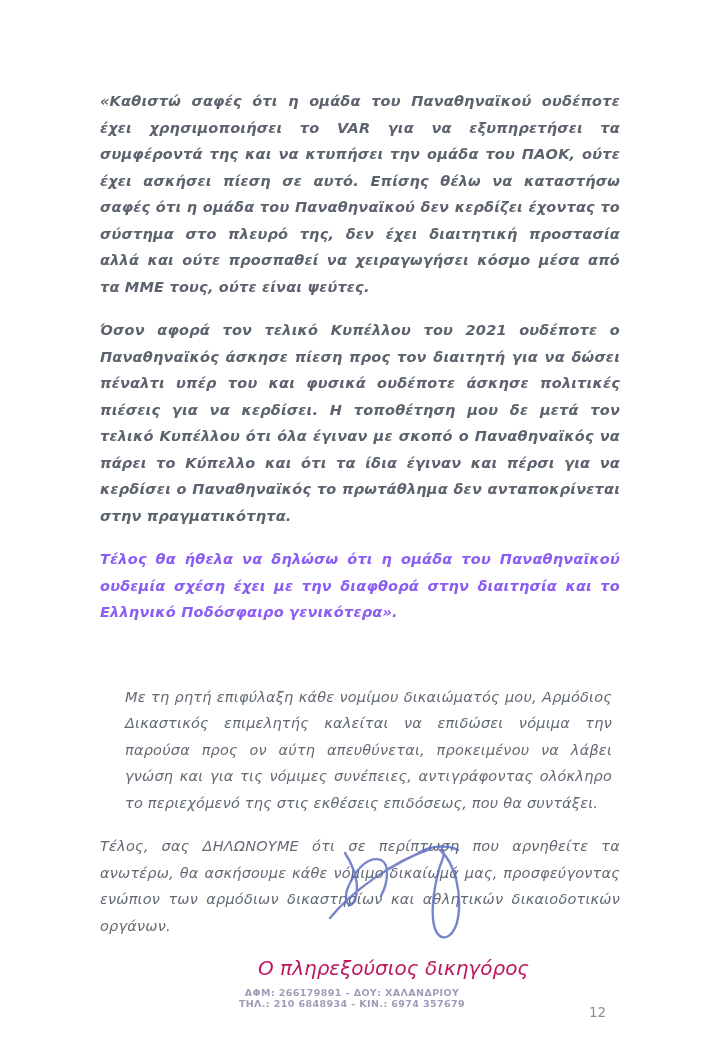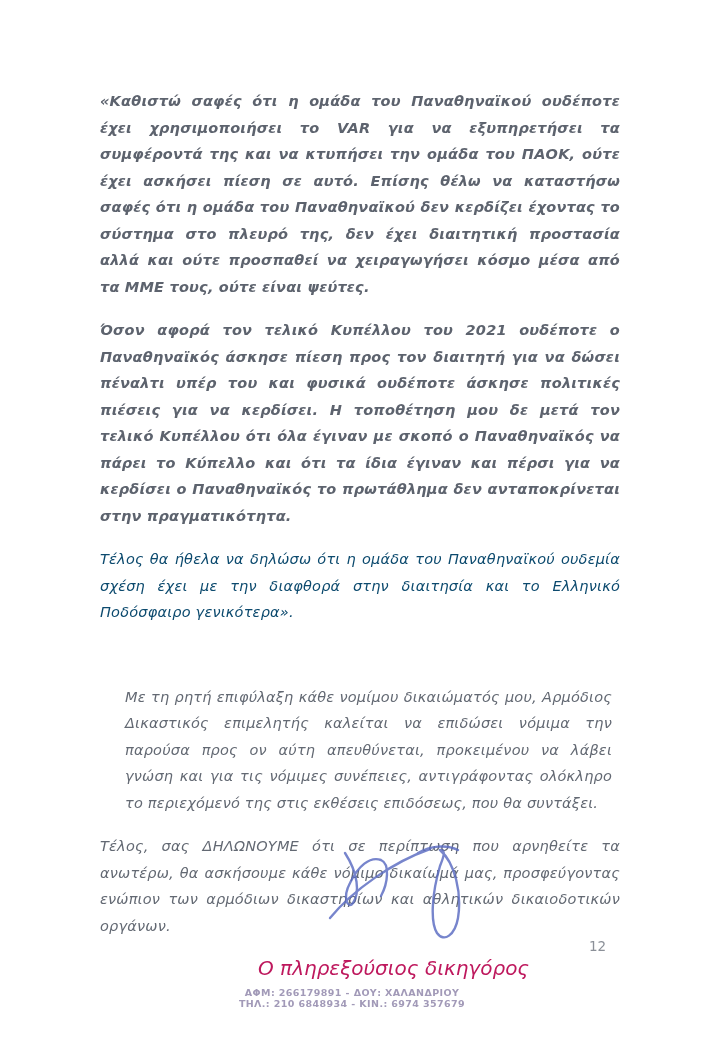--- a/index.html
+++ b/index.html
@@ -18,21 +18,21 @@
     font-style:italic;
     font-size:14.5px;
     line-height:26.5px;
     letter-spacing:0.2px;
     text-align:justify;
     text-align-last:left;
     margin:0 0 17px 0;
   }
   .ink-strong { color:#5d636e; font-weight:600; }
   .ink-mid    { color:#636973; font-weight:500; }
-  .ink-light  { color:#0c4a6e; font-weight:400; }
+  .ink-light  { color:#8b5cf6; font-weight:700; }
   .gap-large  { margin-bottom:58px !important; }
   .indented   { margin-left:25px !important; margin-right:8px !important; }
   .date-line {
     font-style:italic; font-size:14.5px; color:#636973; font-weight:500;
     margin:2px 0 16px 185px;
   }
   .signer-line {
     font-style:italic; font-size:20px; color:#be185d; font-weight:500;
     margin:16px 0 8px 158px;
   }
@@ -46,21 +46,21 @@
     filter:blur(0.3px);
   }
   .stamp-name  { font-size:11px;  letter-spacing:0.5px; margin-bottom:3px; color:#948cae; }
   .stamp-title { font-size:11.5px; letter-spacing:7px; margin-bottom:3px; color:#9b93b4; }
   .stamp-small { font-size:9.5px; letter-spacing:0.4px; line-height:10.5px; color:#a29ab8; }
   .signature-svg {
     position:absolute; left:318px; top:836px;
     width:160px; height:115px;
   }
   .page-number {
-    position:absolute; left:589px; top:938px;
+    position:absolute; left:589px; top:1004px;
     font-size:13.5px; color:#8b9098; font-weight:500;
   }
 </style>
 </head>
 <body>
 
 <div class="page">
   <div class="content">
 
     <p class="doc ink-strong">«Καθιστώ σαφές ότι η ομάδα του Παναθηναϊκού ουδέποτε έχει χρησιμοποιήσει το VAR για να εξυπηρετήσει τα συμφέροντά της και να κτυπήσει την ομάδα του ΠΑΟΚ, ούτε έχει ασκήσει πίεση σε αυτό. Επίσης θέλω να καταστήσω σαφές ότι η ομάδα του Παναθηναϊκού δεν κερδίζει έχοντας το σύστημα στο πλευρό της, δεν έχει διαιτητική προστασία αλλά και ούτε προσπαθεί να χειραγωγήσει κόσμο μέσα από τα ΜΜΕ τους, ούτε είναι ψεύτες.</p>

